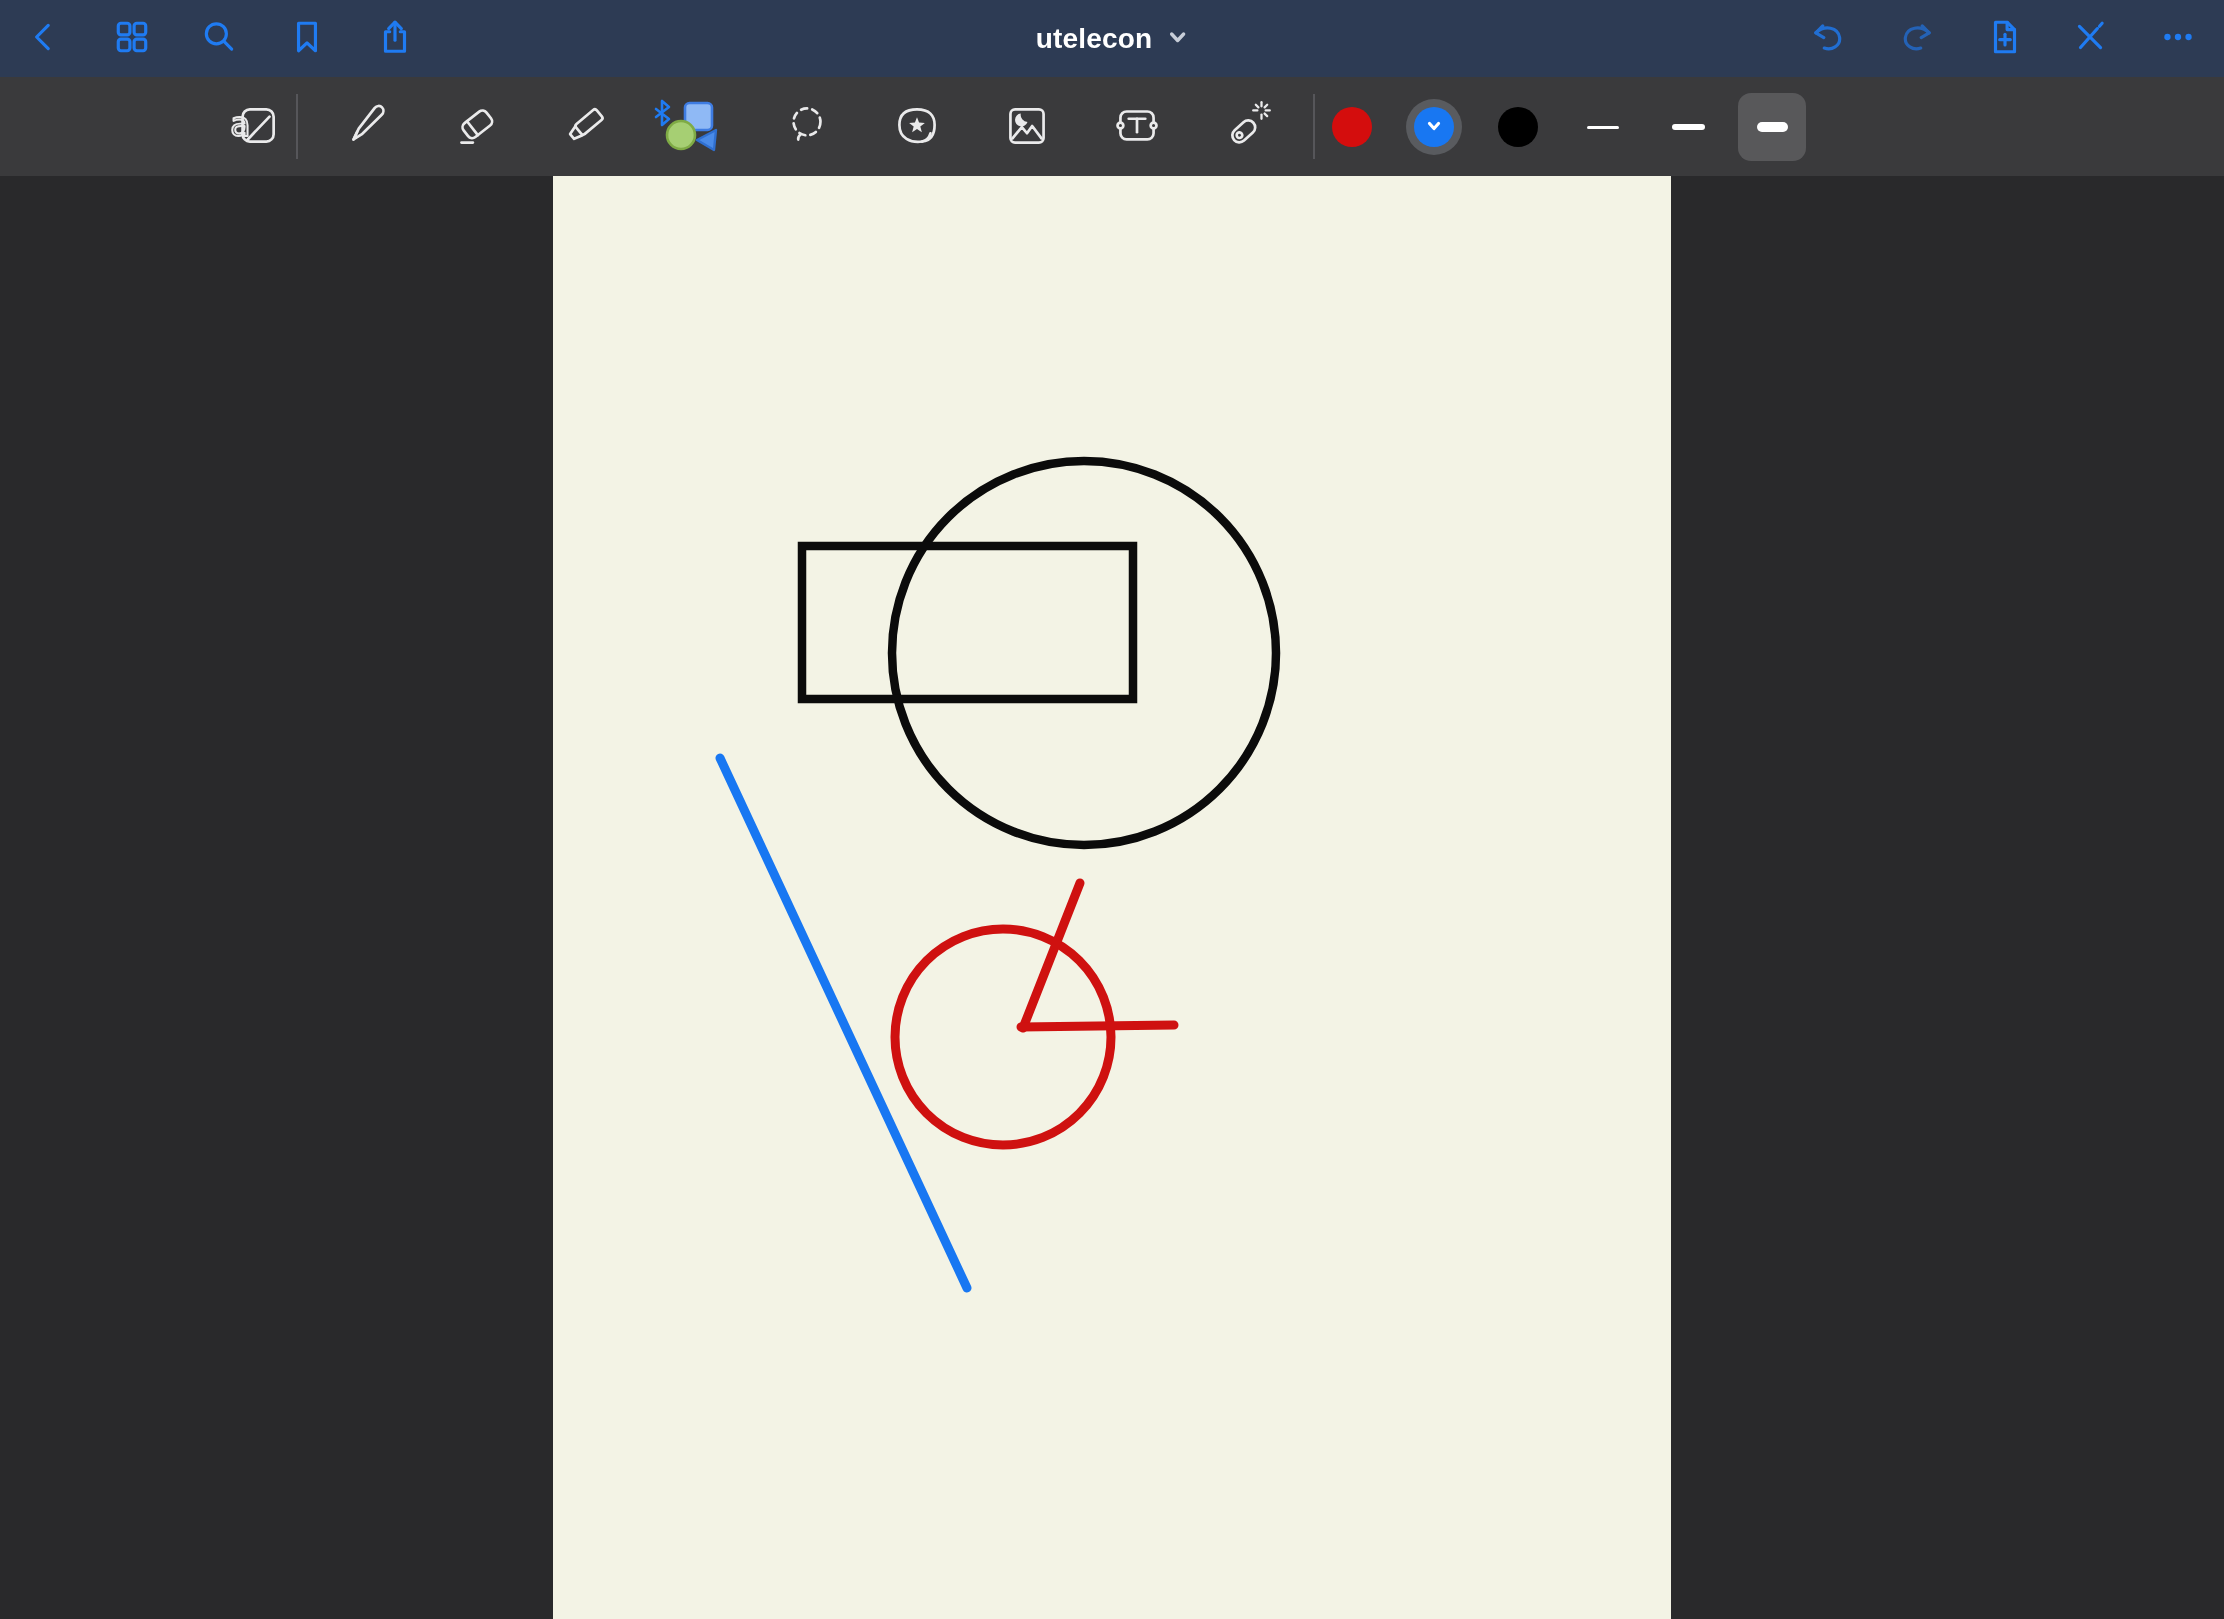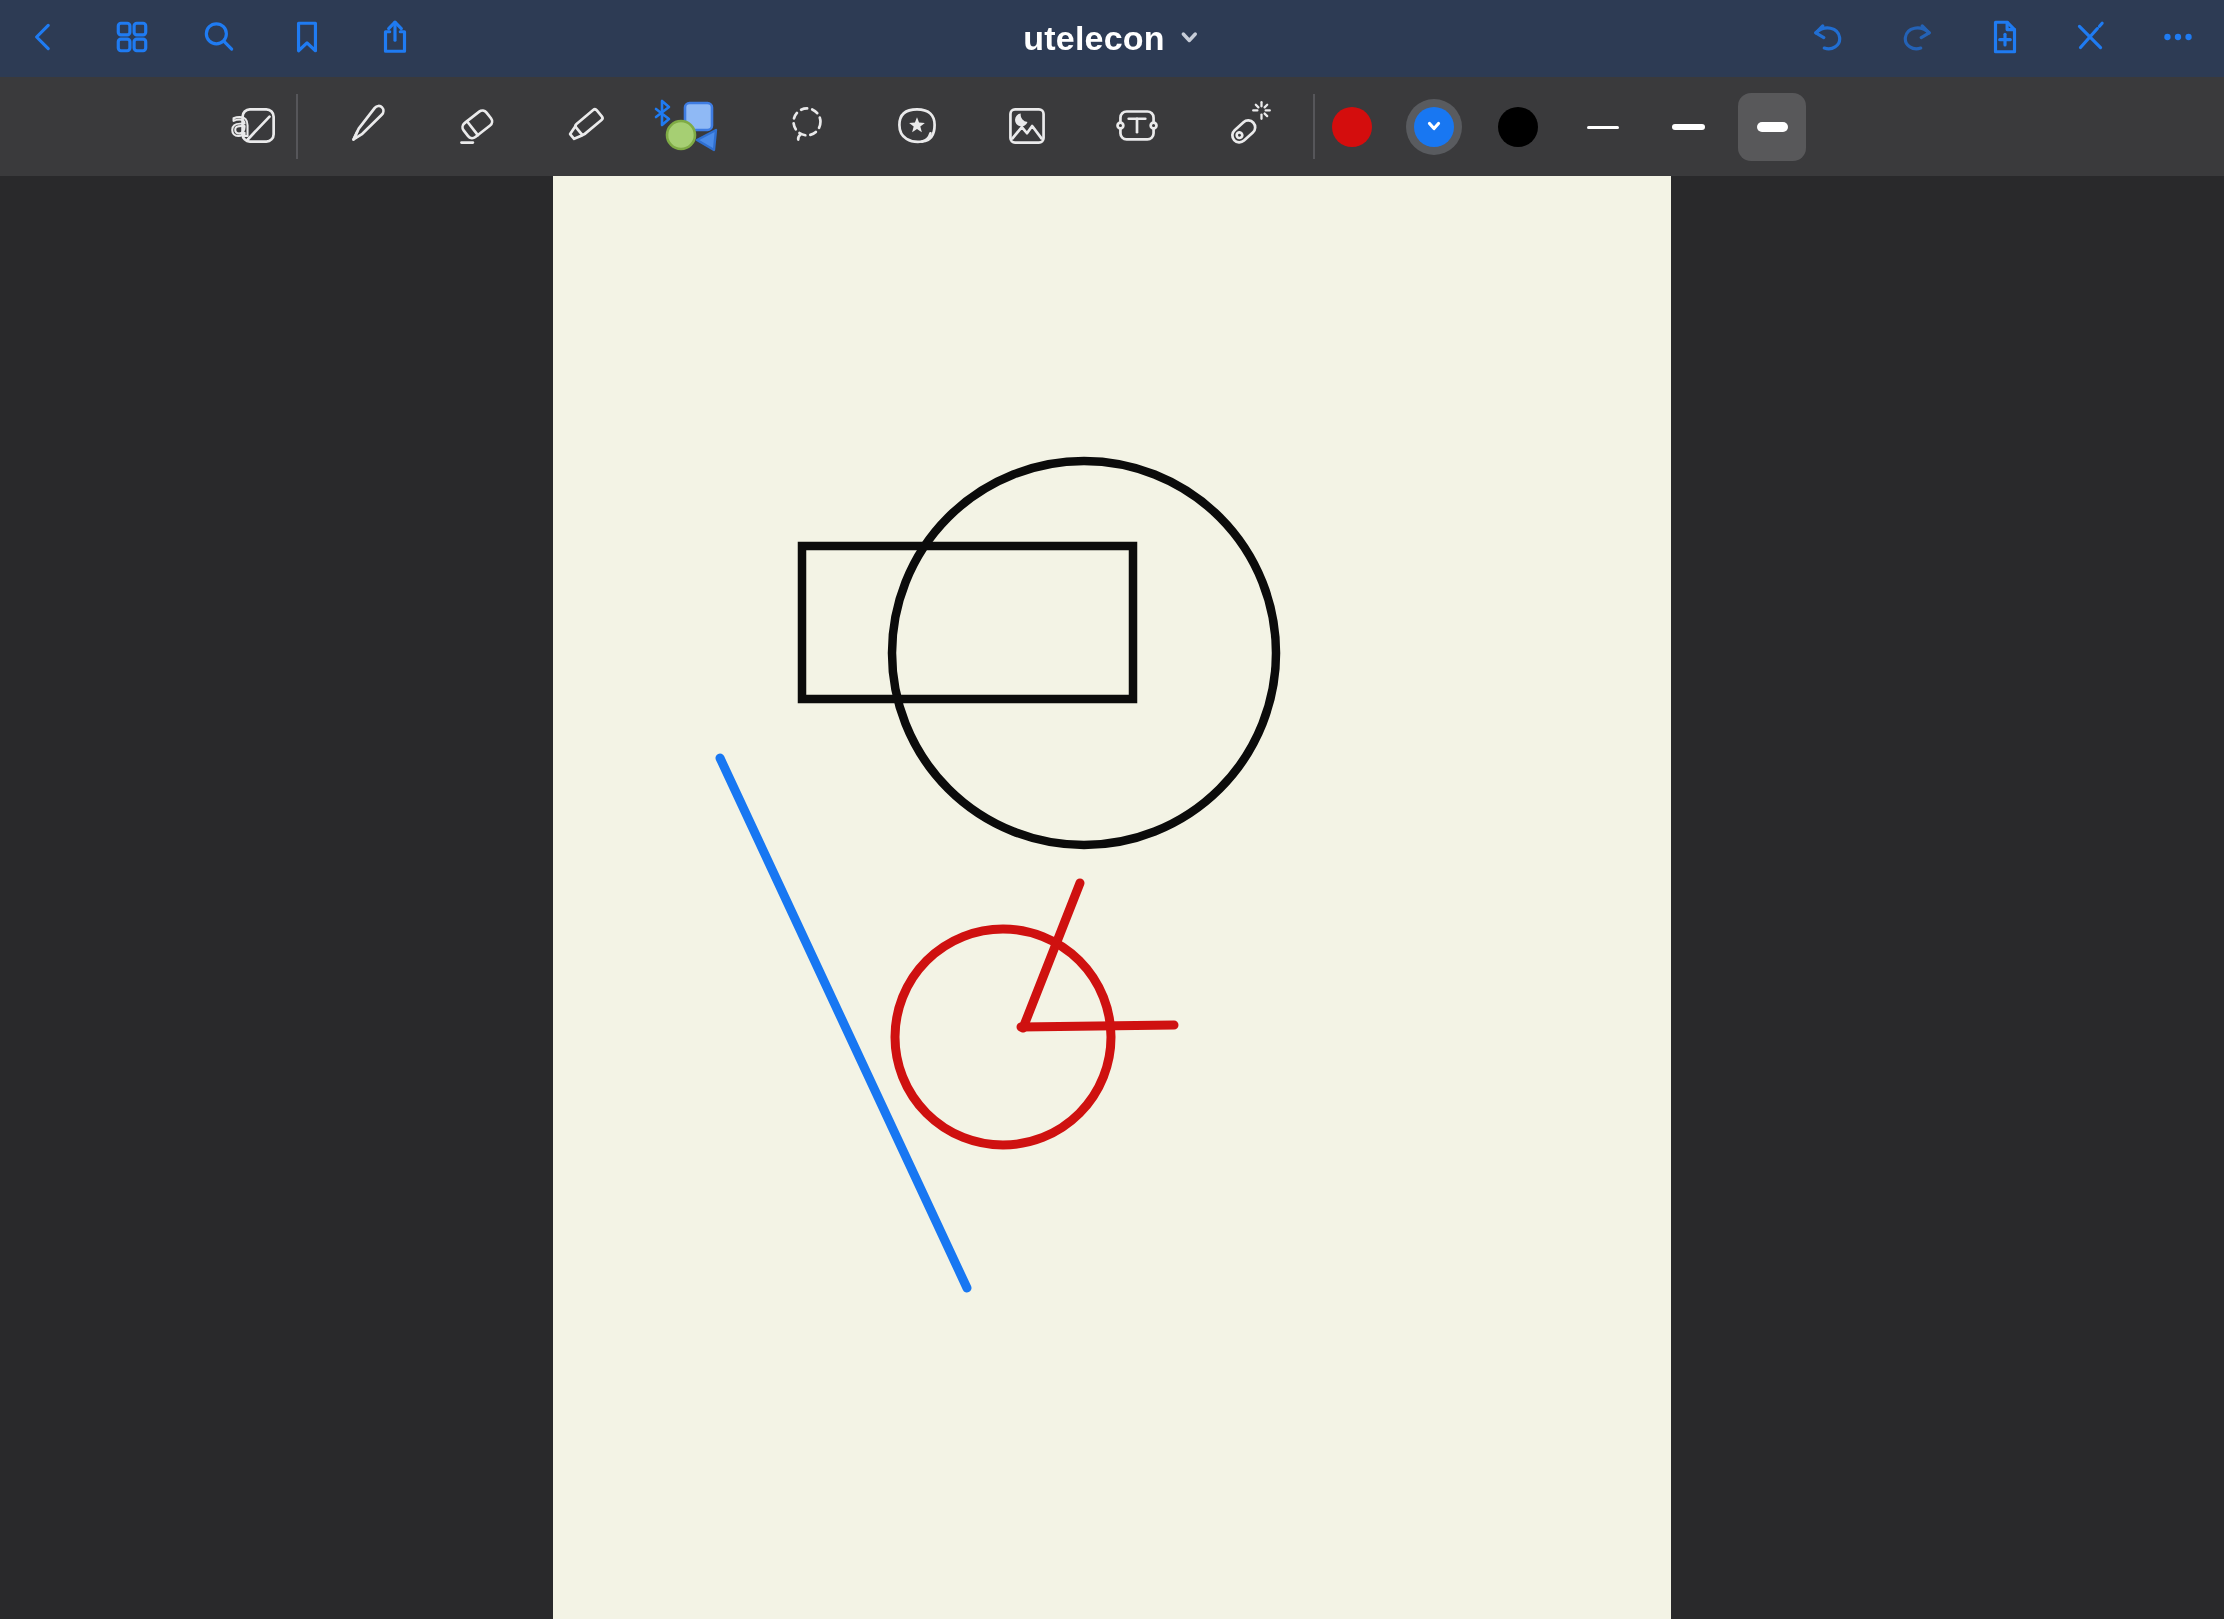--- a/index.html
+++ b/index.html
@@ -15,21 +15,21 @@
     --navbg:#2D3B54;
     --toolbg:#3A3A3C;
   }
   
   .navbar{position:absolute;left:0;top:0;width:2224px;height:77px;background:var(--navbg);}
   .nbtn{position:absolute;top:16px;width:44px;height:44px;display:flex;align-items:center;justify-content:center;background:none;border:none;padding:0;cursor:pointer;}
   .nbtn svg{width:38px;height:38px;fill:none;stroke:var(--accent);stroke-width:3;stroke-linecap:round;stroke-linejoin:round;}
   .nbtn.dimA{opacity:.8}
   .nbtn.dimB{opacity:.62}
   .title-wrap{position:absolute;left:50%;top:0;height:77px;transform:translateX(-50%);display:flex;align-items:center;gap:14px;}
-  .title-text{color:#FFFFFF;font-size:34px;font-weight:700;letter-spacing:.2px;}
+  .title-text{color:#FFFFFF;font-size:28px;font-weight:700;letter-spacing:.2px;}
   .title-chevron svg{width:22px;height:22px;fill:none;stroke:#C7CDD8;stroke-width:3.4;stroke-linecap:round;stroke-linejoin:round;}
   
   .toolbar{position:absolute;left:0;top:77px;width:2224px;height:99px;background:var(--toolbg);}
   .tbtn{position:absolute;top:20px;width:60px;height:60px;display:flex;align-items:center;justify-content:center;background:none;border:none;padding:0;cursor:pointer;}
   .tbtn svg{width:58px;height:58px;fill:none;stroke:var(--iconw);stroke-width:2.6;stroke-linecap:round;stroke-linejoin:round;}
   .tdivider{position:absolute;top:17px;width:2px;height:65px;background:#56565A;}
   .swatch{position:absolute;width:40px;height:40px;border-radius:50%;border:none;padding:0;cursor:pointer;top:30px;}
   .swatch-ring{position:absolute;top:22px;width:56px;height:56px;border-radius:50%;background:#595B5F;display:flex;align-items:center;justify-content:center;border:none;padding:0;cursor:pointer;}
   .swatch-inner{width:40px;height:40px;border-radius:50%;display:flex;align-items:center;justify-content:center;}
   .swatch-inner svg{width:18px;height:18px;fill:none;stroke:#fff;stroke-width:3.2;stroke-linecap:round;stroke-linejoin:round;}

